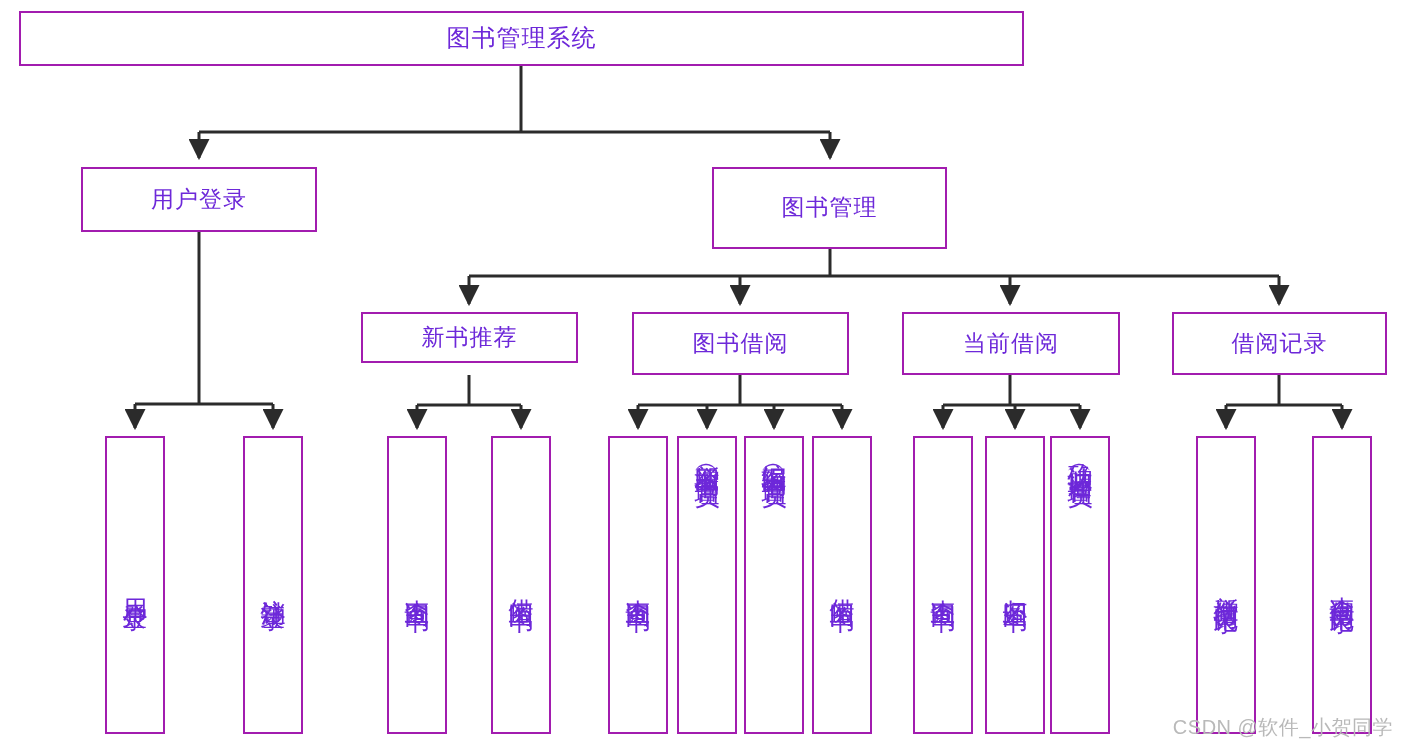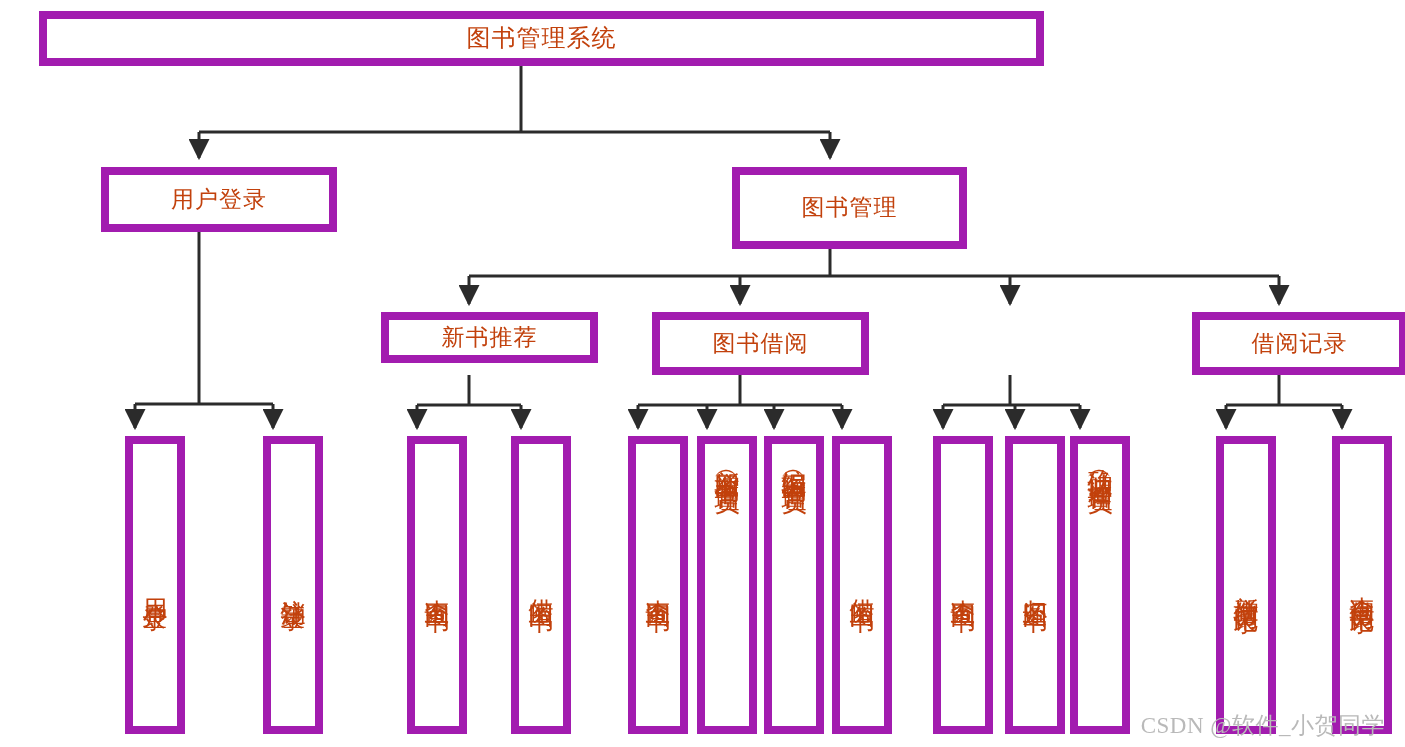--- a/index.html
+++ b/index.html
@@ -23,26 +23,25 @@
     left: 0;
     top: 0;
     width: 1405px;
     height: 747px;
     pointer-events: none;
   }
   .node {
     position: absolute;
     box-sizing: border-box;
     background: #ffffff;
-    border: 8px solid #a21caf;
+    border: 2px solid #a21caf;
     display: flex;
     align-items: center;
     justify-content: center;
-    color: #c2410c;
-    margin-left: 20px;
+    color: #6d28d9;
   }
   .node .label {
     display: block;
     text-align: center;
     line-height: 1.18;
     white-space: nowrap;
   }
   
   .node.horiz .label {
     font-size: 23px;
@@ -64,27 +63,27 @@
     line-height: 1.0;
     letter-spacing: 3px;
     white-space: nowrap;
   }
   .node.vert.centered {
     align-items: center;
     padding-top: 0;
   }
   #watermark {
     position: absolute;
-    right: 20px;
+    right: 12px;
     bottom: 6px;
-    font-size: 23px;
+    font-size: 20px;
     color: #b9b9b9;
     letter-spacing: 0.5px;
     white-space: nowrap;
-    font-family: Liberation Serif, serif;
+    font-family: Liberation Sans, sans-serif;
   }
 </style>
 </head>
 <body>
 
 <div id="diagram-root">
 
   <svg id="edges" viewBox="0 0 1405 747">
     <defs>
       <marker id="arrow" viewBox="0 0 10 10" refX="9" refY="5" markerWidth="7" markerHeight="7" orient="auto-start-reverse">
@@ -145,20 +144,23 @@
   <div class="node horiz" style="left:712px; top:167px; width:235px; height:82px;">
     <span class="label">图书管理</span>
   </div>
 
   <div class="node horiz" style="left:361px; top:312px; width:217px; height:51px;">
     <span class="label">新书推荐</span>
   </div>
   <div class="node horiz" style="left:632px; top:312px; width:217px; height:63px;">
     <span class="label">图书借阅</span>
   </div>
+  <div class="node horiz" style="left:902px; top:312px; width:218px; height:63px;">
+    <span class="label">当前借阅</span>
+  </div>
   <div class="node horiz" style="left:1172px; top:312px; width:215px; height:63px;">
     <span class="label">借阅记录</span>
   </div>
 
   <div class="node vert centered" style="left:105px; top:436px; width:60px; height:298px;">
     <span class="label">用户登录</span>
   </div>
   <div class="node vert centered" style="left:243px; top:436px; width:60px; height:298px;">
     <span class="label">注销登录</span>
   </div>

